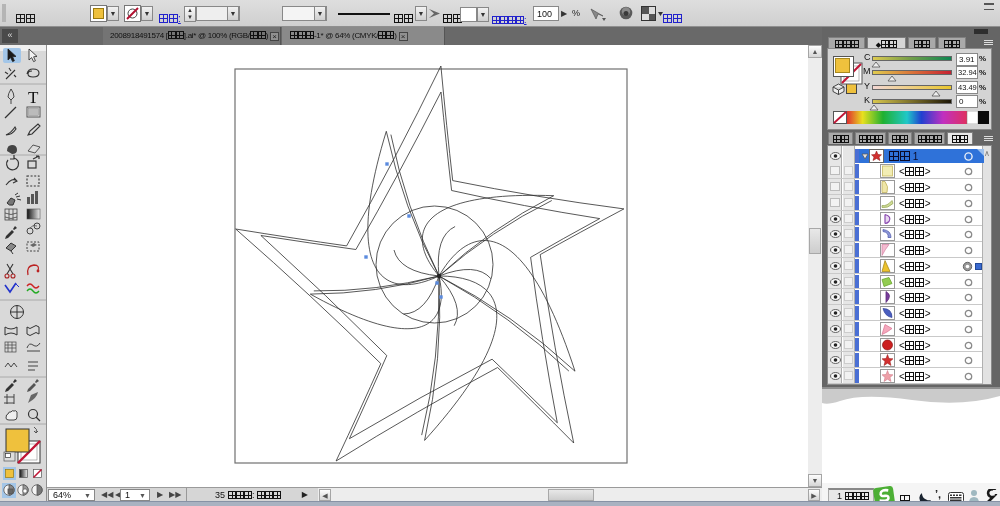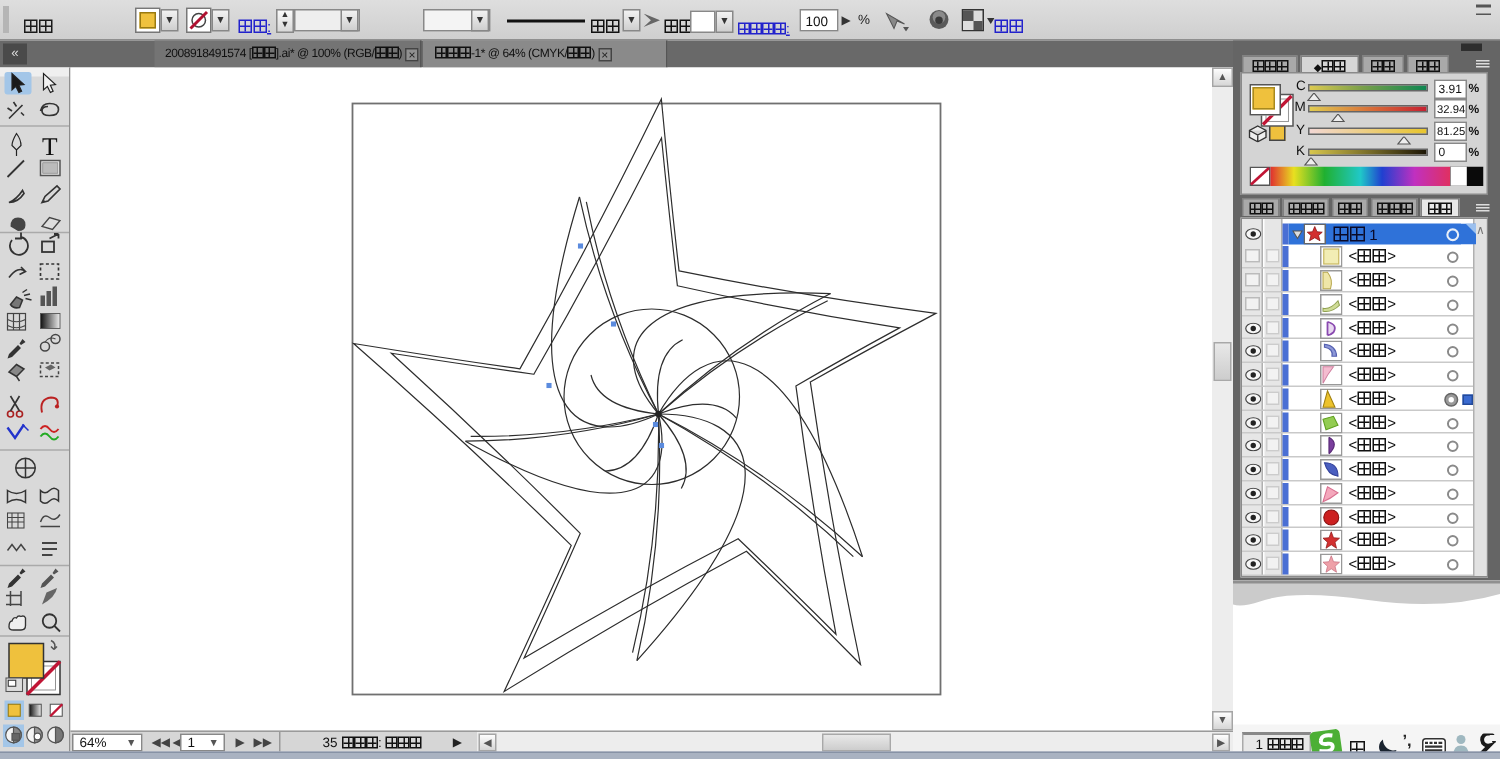--- a/index.html
+++ b/index.html
@@ -350,21 +350,21 @@
           <path d="M5,0 L9,5 L1,5 Z" fill="#eee" stroke="#555" stroke-width="0.8"></path>
         </svg>
     <svg class="abs" style="left:103px;top:42px" width="10" height="6">
           <path d="M5,0 L9,5 L1,5 Z" fill="#eee" stroke="#555" stroke-width="0.8"></path>
         </svg>
     <svg class="abs" style="left:41px;top:56px" width="10" height="6">
           <path d="M5,0 L9,5 L1,5 Z" fill="#eee" stroke="#555" stroke-width="0.8"></path>
         </svg>
     <div class="combo" style="left:128px;top:4px;width:22px;height:13px;font-size:8px;color:#111;line-height:12px;padding-left:2px">3.91</div>
     <div class="combo" style="left:128px;top:17px;width:22px;height:13px;font-size:7.5px;color:#111;line-height:12px;padding-left:1px">32.94</div>
-    <div class="combo" style="left:128px;top:32px;width:22px;height:13px;font-size:7.5px;color:#111;line-height:12px;padding-left:1px">81.25</div>
+    <div class="combo" style="left:128px;top:32px;width:22px;height:13px;font-size:7.5px;color:#111;line-height:12px;padding-left:1px">43.49</div>
     <div class="combo" style="left:128px;top:46px;width:22px;height:13px;font-size:8px;color:#111;line-height:12px;padding-left:2px">0</div>
     <div class="abs" style="left:151px;top:5px;font-size:8px;color:#111;font-weight:bold">%</div>
     <div class="abs" style="left:151px;top:19px;font-size:8px;color:#111;font-weight:bold">%</div>
     <div class="abs" style="left:151px;top:34px;font-size:8px;color:#111;font-weight:bold">%</div>
     <div class="abs" style="left:151px;top:48px;font-size:8px;color:#111;font-weight:bold">%</div>
 
     <svg class="abs" style="left:5px;top:62px" width="156" height="13">
       <rect x="0.5" y="0.5" width="13" height="12" fill="#fff" stroke="#555"></rect>
       <line x1="1" y1="12" x2="13" y2="1" stroke="#c01535" stroke-width="1.8"></line>
       <defs>

